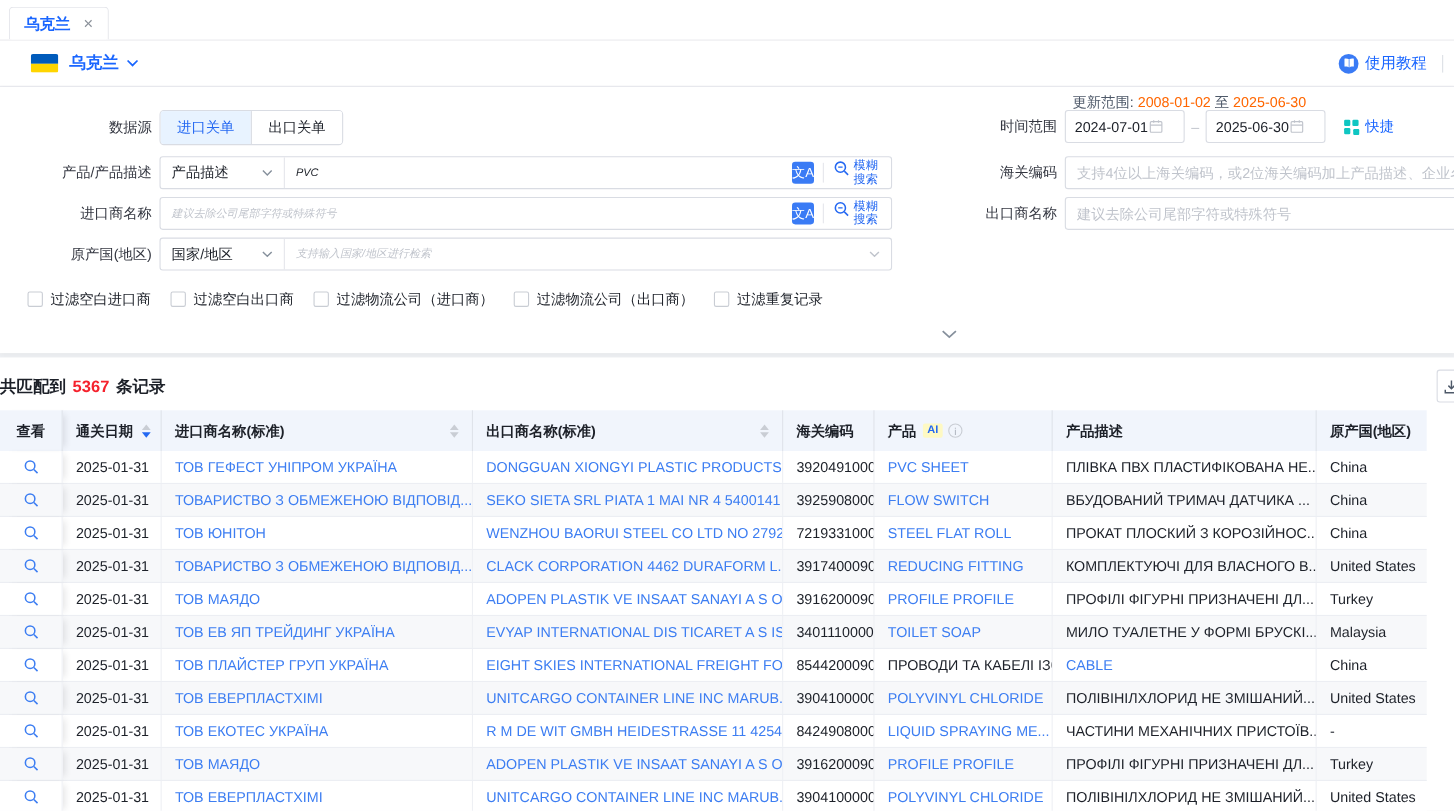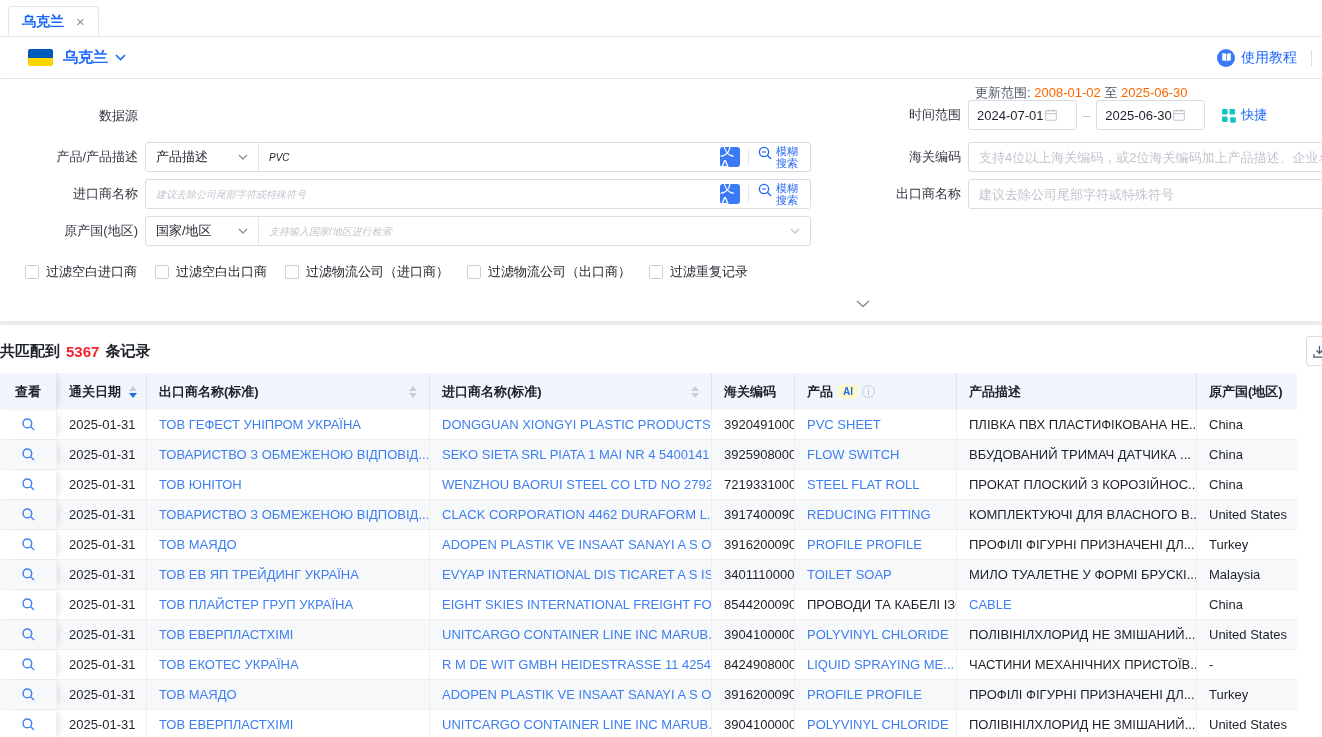--- a/index.html
+++ b/index.html
@@ -31,21 +31,21 @@
 
   .seg { display:flex; height:32px; border:1px solid #d9dce3; border-radius:4px; overflow:hidden; }
   .seg-item { display:flex; align-items:center; padding:0 15px; background:#fff; cursor:pointer; }
   .seg-item + .seg-item { border-left:1px solid #d9dce3; }
   .seg-item.active { background:#e8f3ff; color:#2468f2; }
 
   .igroup { display:flex; align-items:center; width:666px; height:30px; border:1px solid #d9dce3; border-radius:3px; background:#fff; }
   .gselect { display:flex; align-items:center; justify-content:space-between; width:113px; height:100%; padding:0 10px; border-right:1px solid #e5e6eb; flex:none; cursor:pointer; }
   .igroup input { flex:1; min-width:0; height:26px; border:none; outline:none; padding:0 10px; font-size:10px; font-family:inherit; color:#1d2129; background:transparent;font-style:italic; }
   input::placeholder { color:#c0c4cc; }
-  .trans-icon { width:20px; height:20px; border-radius:3px; background:#3a7bf5; color:#fff; font-size:15px; line-height:1; display:flex; align-items:center; justify-content:center; flex:none; cursor:pointer; }
+  .trans-icon { width:20px; height:20px; border-radius:3px; background:#3a7bf5; color:#fff; font-size:12px; line-height:1; display:flex; align-items:center; justify-content:center; flex:none; cursor:pointer; }
   .gdivider { width:1px; height:18px; background:#e5e6eb; margin:0 8px; flex:none; }
   .fuzzy { display:flex; align-items:flex-start; gap:3px; color:#2468f2; padding-right:8px; flex:none; cursor:pointer; }
   .fuzzy-text { width:26px; font-size:11px; line-height:12px; word-break:break-all; }
   .gcaret { margin-right:10px; flex:none; }
 
   .right-abs { position:absolute; display:flex; align-items:center; left:845px; }
   .rlabel { width:123px; flex:none; text-align:right; padding-right:7px; color:#333640; }
   .rinput { width:420px; height:30px; border:1px solid #d9dce3; border-radius:3px; padding:0 10px; font-size:13px; font-family:inherit; color:#1d2129; outline:none; flex:none; }
   .update-range { position:absolute; top:5px; left:975px; color:#4e5969; white-space:nowrap; }
   .ur-date { color:#ff6600; font-weight:normal; }
@@ -122,20 +122,24 @@
 
   <div class="update-range">
     <span>更新范围:</span>
     <span class="ur-date">2008-01-02</span>
     <span>至</span>
     <span class="ur-date">2025-06-30</span>
   </div>
 
   <div class="frow rowA">
     <span class="flabel">数据源</span>
+    <div class="seg">
+      <div class="seg-item active">进口关单</div>
+      <div class="seg-item">出口关单</div>
+    </div>
   </div>
 
   <div class="right-abs" style="top:21px;">
     <span class="rlabel">时间范围</span>
     <div class="datebox">
       <span>2024-07-01</span>
       <svg width="14" height="14" viewBox="0 0 16 16">
           <rect x="2" y="3" width="12" height="11" rx="1" fill="none" stroke="#c0c4cc" stroke-width="1.2"></rect>
           <line x1="2" y1="6.5" x2="14" y2="6.5" stroke="#c0c4cc" stroke-width="1.2"></line>
           <line x1="5.5" y1="1.5" x2="5.5" y2="4" stroke="#c0c4cc" stroke-width="1.2"></line>
@@ -280,28 +284,28 @@
     <div class="trow thead">
       <div class="cell view">查看</div>
       <div class="cell">
         <span>通关日期</span>
         <span class="sorter">
             <span class="car-up"></span>
             <span class="car-dn active"></span>
           </span>
       </div>
       <div class="cell" style="justify-content:space-between;">
-        <span>出口商名称(标准)</span>
+        <span>进口商名称(标准)</span>
         <span class="sorter">
             <span class="car-up"></span>
             <span class="car-dn"></span>
           </span>
       </div>
       <div class="cell" style="justify-content:space-between;">
-        <span>进口商名称(标准)</span>
+        <span>出口商名称(标准)</span>
         <span class="sorter">
             <span class="car-up"></span>
             <span class="car-dn"></span>
           </span>
       </div>
       <div class="cell">海关编码</div>
       <div class="cell">
         <span>产品</span>
         <span class="ai-badge">AI</span>
         <span class="info-icon">i</span>

